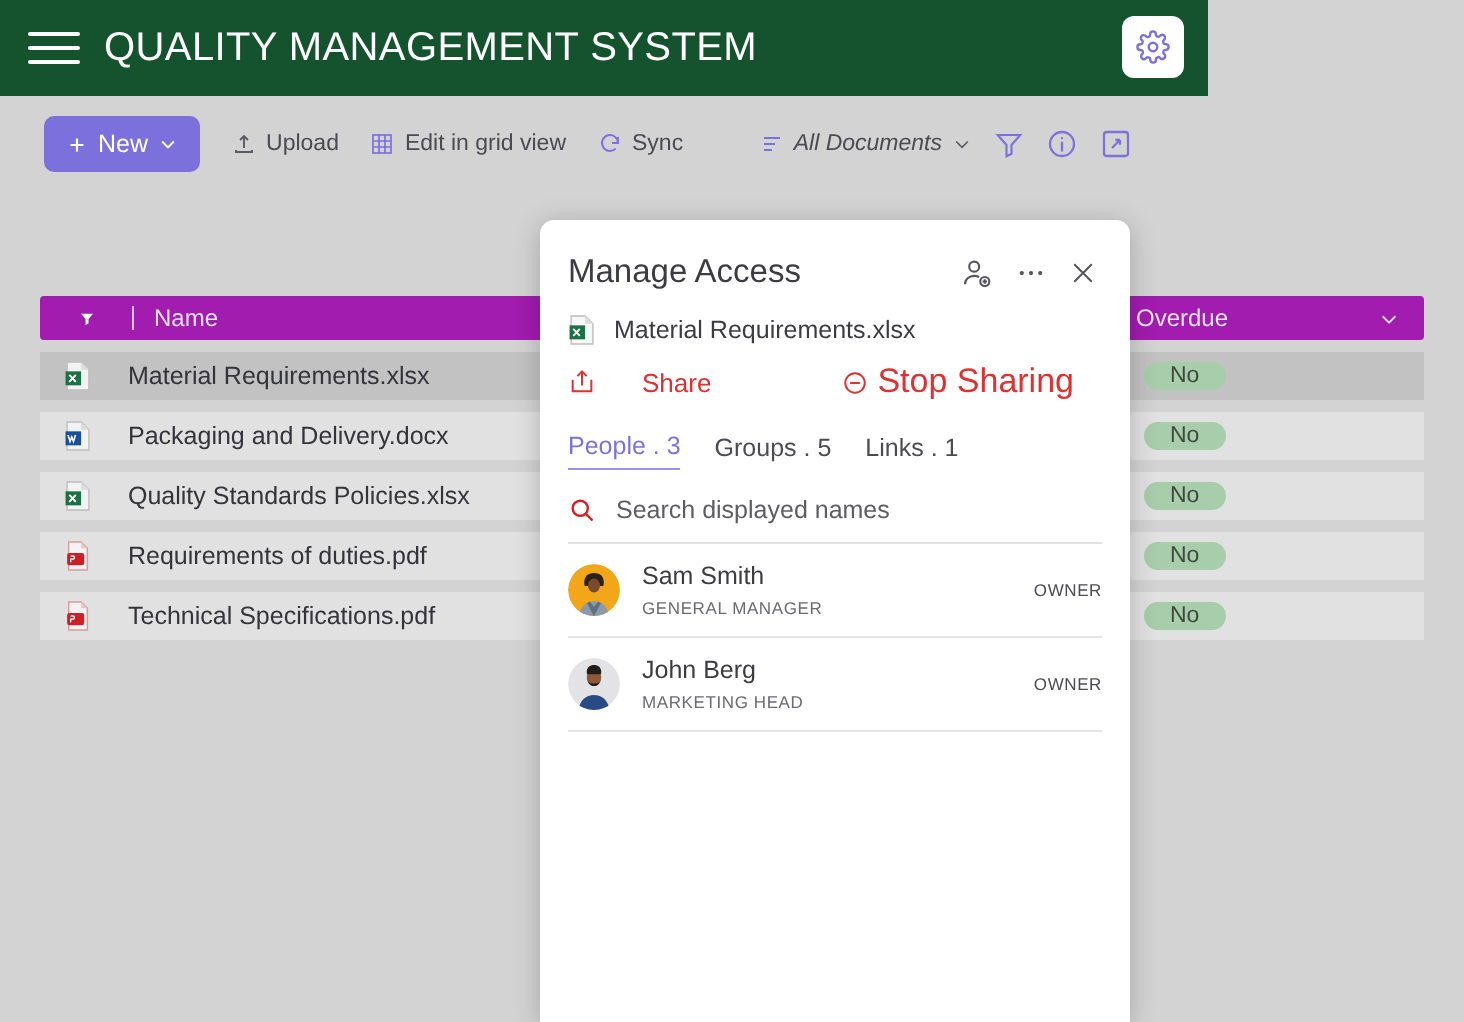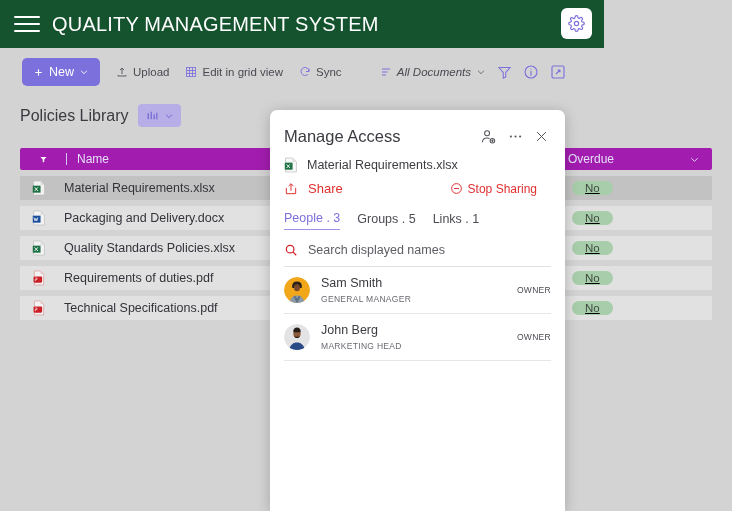--- a/index.html
+++ b/index.html
@@ -116,21 +116,21 @@
     height: 24px; margin-top: 6px;
     background: #e1e1e1;
     position: relative;
     cursor: pointer;
   }
   .row.selected { background: #c2c2c2; }
   .cell-name { display:flex; align-items:center; width: 540px; height: 24px; }
   .file-ic { width: 26px; display:flex; align-items:center; justify-content:center; margin-left: 6px; }
   .file-name { margin-left: 12px; font-size: 12.5px; color: #33333a; white-space: nowrap; }
   .row-share { margin-left: auto; margin-right: 16px; display:flex; align-items:center; }
-  .cell-overdue { width: 152px; display:flex; align-items:center; height:24px;text-decoration:underline; }
+  .cell-overdue { width: 152px; display:flex; align-items:center; height:24px; }
   .pill-no {
     margin-left: 12px;
     background: #a8cdaa; color: #3e4a3f;
     font-size: 11.5px;
     border-radius: 9px; padding: 1px 13px;
   }
 
   
   .dialog {
     position: absolute; left: 270px; top: 110px;
@@ -152,26 +152,26 @@
     display:flex; align-items:center; gap: 9px;
     margin: 11px 14px 0 14px;
   }
   .dlg-file-name { font-size: 12.5px; color: #3b3b42; white-space:nowrap; }
 
   .dlg-sharerow {
     display:flex; align-items:center;
     margin: 8px 14px 0 14px;
   }
   .share-link {
-    display:flex; align-items:center; gap: 10px;
+    display:flex; align-items:center; gap: 23px;
     color: #e03030; font-size: 13px; cursor:pointer;
   }
   .stop-link {
     margin-left:auto; display:flex; align-items:center; gap: 5px;
-    color: #e03030; font-size: 12px; cursor:pointer; white-space:nowrap;
+    color: #e03030; font-size: 17px; cursor:pointer; white-space:nowrap;
     padding-right: 14px;
   }
 
   .dlg-tabs {
     display:flex; align-items:center; gap: 17px;
     margin: 15px 14px 0 14px;
   }
   .dlg-tab {
     font-size: 12.5px; color: #4b4b53; cursor:pointer;
     padding-bottom: 4px; white-space:nowrap;
@@ -303,35 +303,20 @@
       </span>
       <span class="ic">
         <svg width="16" height="16" viewBox="0 0 24 24" stroke="#7c70dd" stroke-width="1.7" fill="none">
           <rect x="3" y="3" width="18" height="18" rx="2"></rect>
           <path d="M9 15l6-6M15 9h-3.5M15 9v3.5"></path>
         </svg>
       </span>
     </div>
   </div>
 
-  <div class="library-head">
-    <div class="library-title">Policies Library</div>
-    <div class="chart-pill">
-      <span class="ic">
-        <svg width="14" height="13" viewBox="0 0 24 24" stroke="#6a5fd0" stroke-width="2" fill="none">
-          <path d="M5 19V8M10.5 19V5M16 19V10M21 19V7"></path>
-        </svg>
-      </span>
-      <span class="ic">
-        <svg width="10" height="10" viewBox="0 0 24 24" stroke="#6a5fd0" stroke-width="2.2" fill="none">
-          <path d="M5 9l7 7 7-7"></path>
-        </svg>
-      </span>
-    </div>
-  </div>
 
   <div class="content-panel">
     <div class="tbl">
 
       <div class="tbl-head">
         <div class="th-name">
           <span class="th-filter">
             <svg width="9" height="9" viewBox="0 0 24 24" fill="#ffffff">
               <path d="M4 5h16l-6 7v6l-4 2v-8z"></path>
             </svg>

